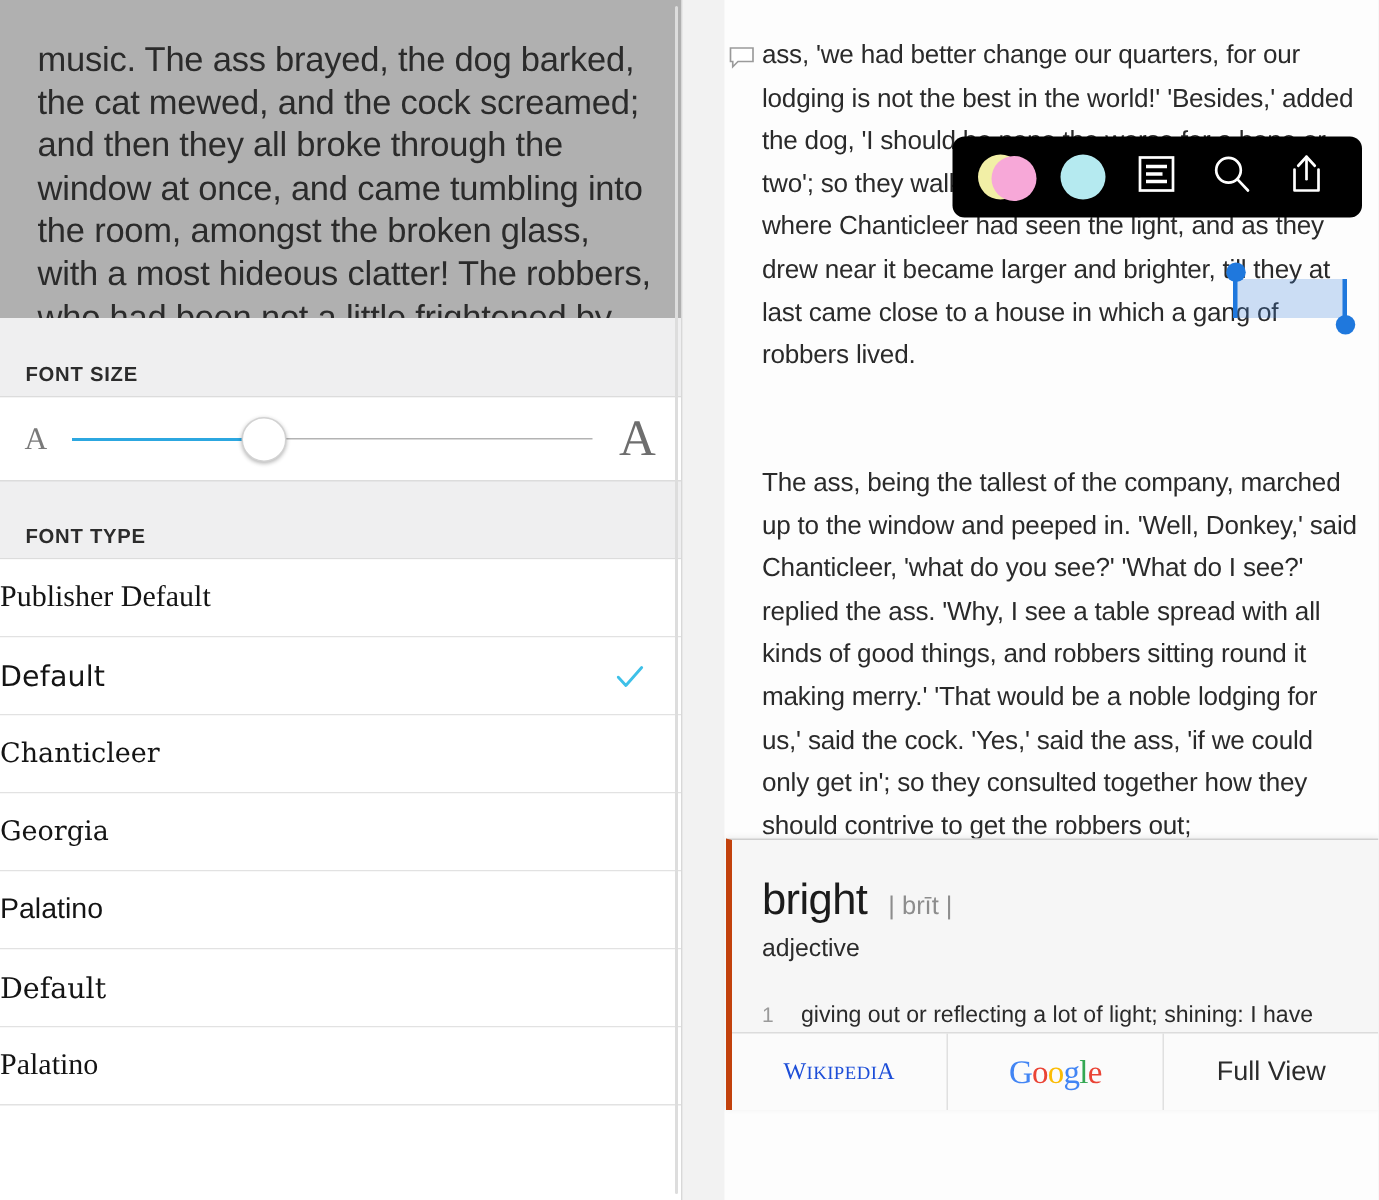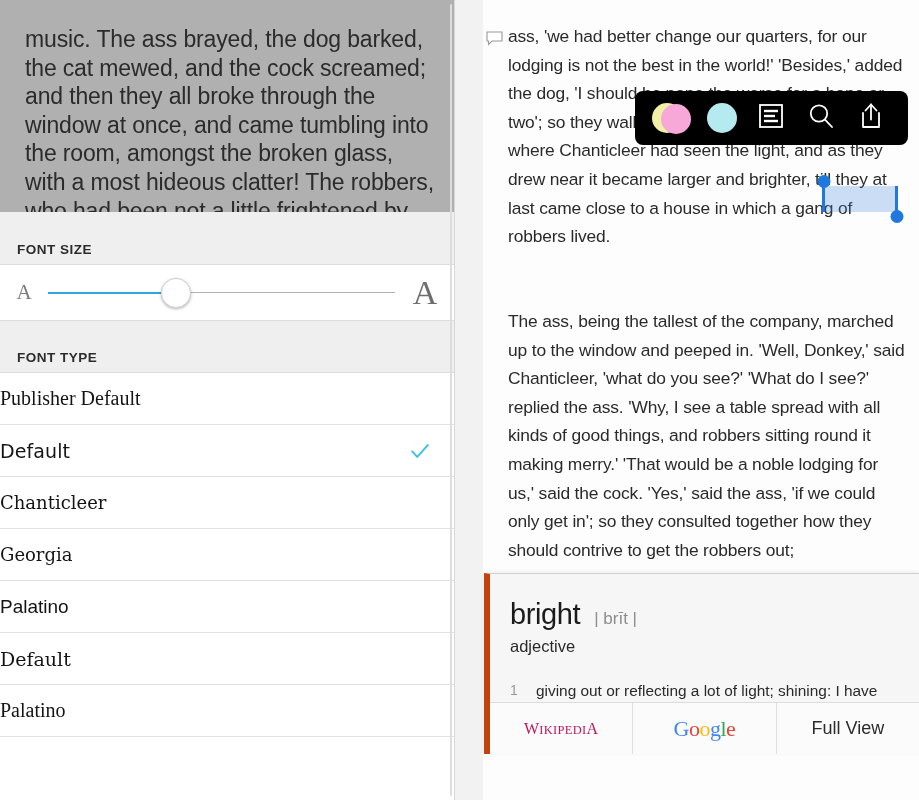--- a/index.html
+++ b/index.html
@@ -246,25 +246,24 @@
     width: 30px; height: 30px; border-radius: 50%;
   }
 
   
   #dictionary-popup {
     position: absolute;
     left: 484px; top: 559px;
     width: 435px; height: 181px;
     background: #f6f6f6;
     border-top: 1px solid #cfcfcf;
-    border-left: 6px solid #c2410c;
+    border-left: 4px solid #c2410c;
     box-shadow: 0 -1px 4px rgba(0,0,0,0.07);
     z-index: 40;
     overflow: hidden;
-    margin-top: 14px;
   }
   #dict-head {
     position: absolute;
     left: 0; top: 0; right: 0; height: 94px;
     padding: 24px 0 0 20px;
   }
   #dict-word-line { display: flex; align-items: baseline; }
   #dict-word {
     font-family: "Liberation Sans", sans-serif;
     font-size: 29px;
@@ -316,21 +315,21 @@
     flex: 1;
     display: flex;
     align-items: center;
     justify-content: center;
     border-right: 1px solid #e0e0e0;
   }
   .dict-footer-btn:last-child { border-right: none; }
   #wikipedia-label {
     font-family: "Liberation Serif", serif;
     font-size: 16px;
-    color: #be185d;
+    color: #1d4ed8;
     letter-spacing: 0.3px;
   }
   #wikipedia-label .sm { font-size: 12.5px; }
   #google-label {
     font-family: "Liberation Serif", serif;
     font-size: 22px;
     letter-spacing: -0.5px;
   }
   #google-label .g1 { color: #4285F4; }
   #google-label .o1 { color: #EA4335; }

